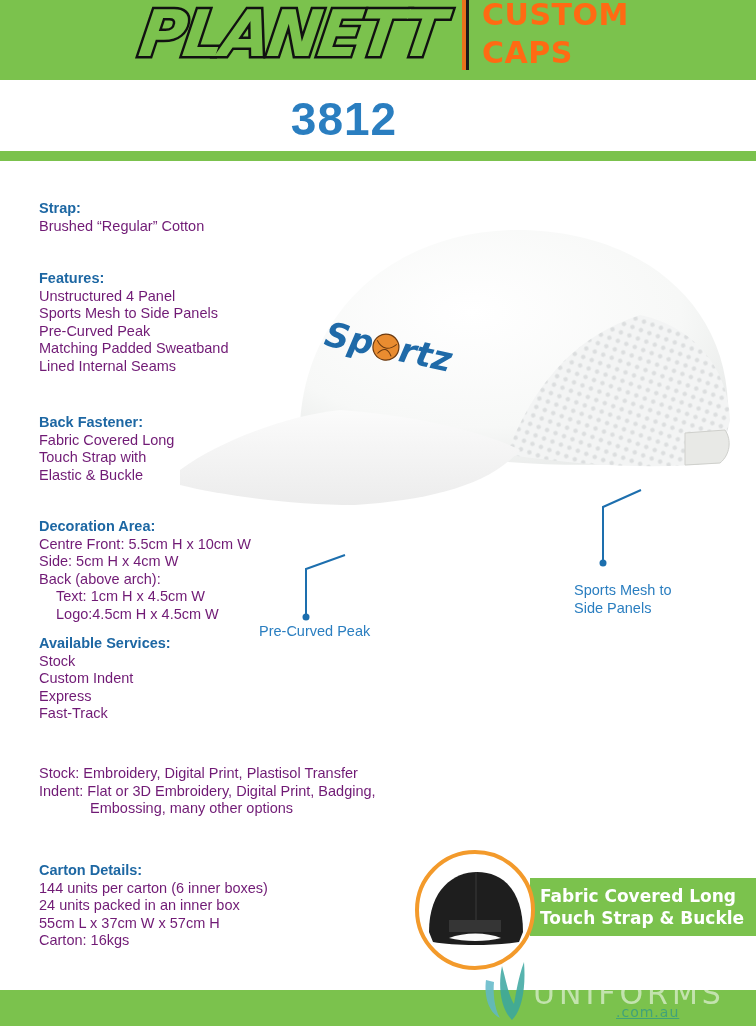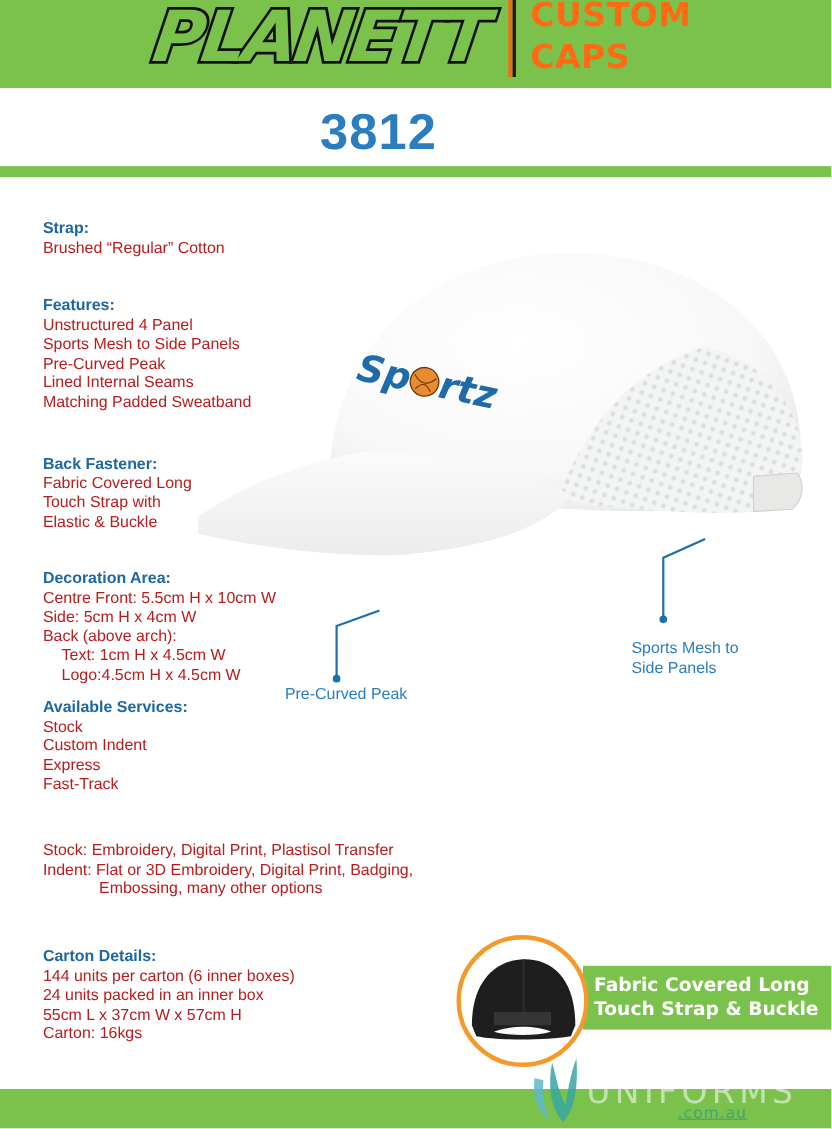--- a/index.html
+++ b/index.html
@@ -19,21 +19,21 @@
   .brand-tag { position: absolute; left: 482px; font-family: "DejaVu Sans", sans-serif; font-weight: bold; font-size: 30px; color: #ff6a13; letter-spacing: 0.5px; line-height: 34px; }
   .brand-tag.l1 { top: -2px; }
   .brand-tag.l2 { top: 36px; }
 
   .product-code { position: absolute; left: 0; top: 92px; width: 688px; text-align: center; font-family: "Liberation Sans", sans-serif; font-weight: bold; font-size: 46px; color: #2a7ec0; letter-spacing: 1px; }
 
   .mid-bar { position: absolute; left: 0; top: 151px; width: 756px; height: 10px; background: #7bc24d; }
 
   .spec { position: absolute; left: 39px; font-size: 14.5px; line-height: 17.5px; }
   .spec-heading { color: #1d67a3; font-weight: bold; font-size: 14.5px; }
-  .spec-line { color: #b91c1c; white-space: pre; }
+  .spec-line { color: #701a75; white-space: pre; }
   .spec-line.indent1 { padding-left: 17px; }
   .spec-line.indent2 { padding-left: 51px; }
 
   .cap-image { position: absolute; left: 180px; top: 215px; width: 560px; height: 300px; }
 
   .callout-label { position: absolute; color: #2a7ec0; font-size: 14.5px; line-height: 18px; }
 
   .strap-circle { position: absolute; left: 415px; top: 850px; width: 120px; height: 120px; border-radius: 50%; border: 4px solid #f39a2b; background: #fff; overflow: hidden; }
   .strap-banner { position: absolute; left: 530px; top: 878px; width: 226px; height: 58px; background: #7bc24d; }
   .strap-text { position: absolute; left: 540px; font-family: "DejaVu Sans", sans-serif; font-weight: bold; font-size: 17px; color: #fff; line-height: 22px; white-space: nowrap; }
@@ -61,22 +61,22 @@
 <div class="spec" style="top:200px">
   <div class="spec-heading">Strap:</div>
   <div class="spec-line">Brushed “Regular” Cotton</div>
 </div>
 
 <div class="spec" style="top:270px">
   <div class="spec-heading">Features:</div>
   <div class="spec-line">Unstructured 4 Panel</div>
   <div class="spec-line">Sports Mesh to Side Panels</div>
   <div class="spec-line">Pre-Curved Peak</div>
+  <div class="spec-line">Matching Padded Sweatband</div>
   <div class="spec-line">Lined Internal Seams</div>
-  <div class="spec-line">Matching Padded Sweatband</div>
 </div>
 
 <div class="spec" style="top:414px">
   <div class="spec-heading">Back Fastener:</div>
   <div class="spec-line">Fabric Covered Long</div>
   <div class="spec-line">Touch Strap with</div>
   <div class="spec-line">Elastic &amp; Buckle</div>
 </div>
 
 <div class="spec" style="top:518px">

